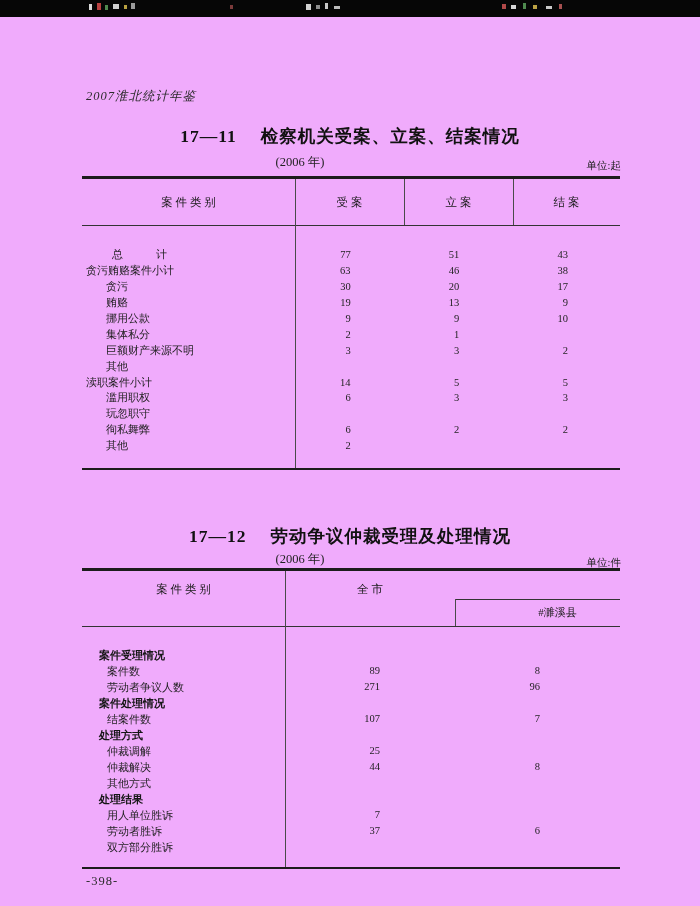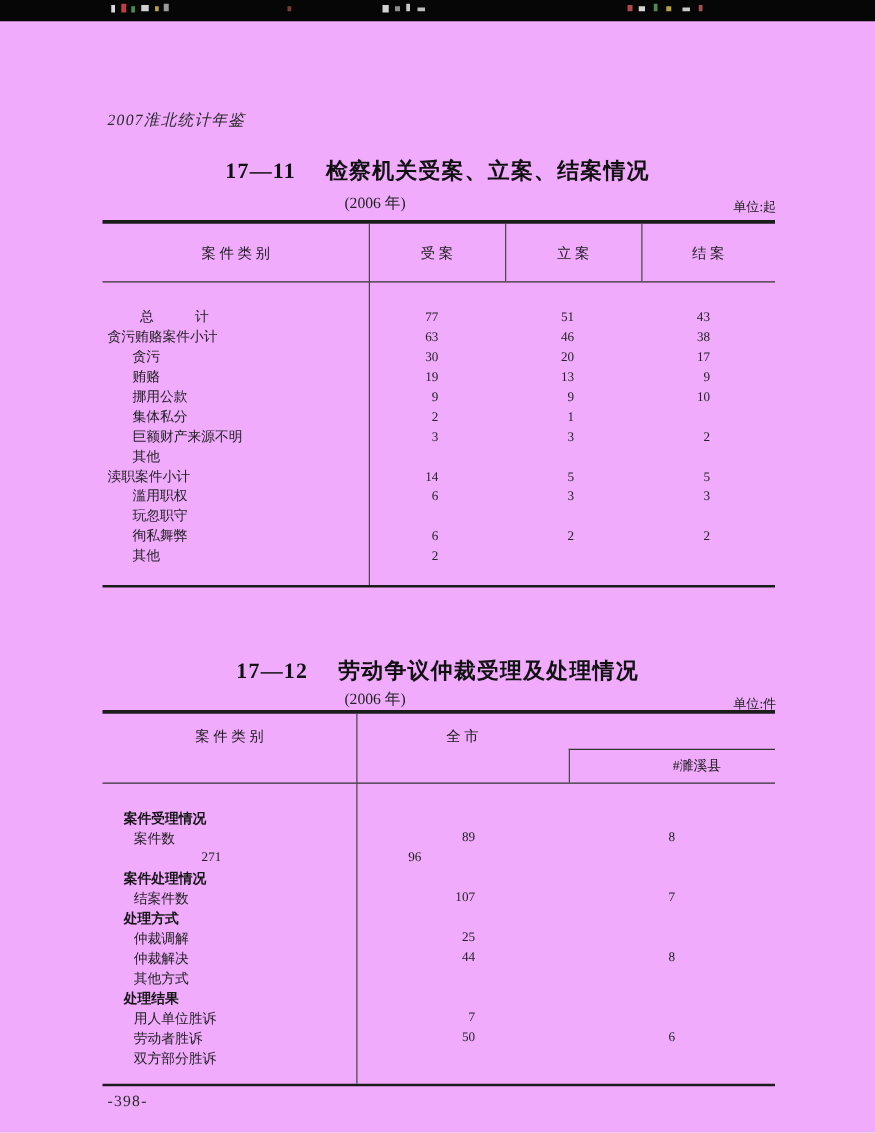--- a/index.html
+++ b/index.html
@@ -182,20 +182,21 @@
           <div class="lb2 sec">案件受理情况</div>
           <div class="nc2a"></div>
           <div class="nc2b"></div>
         </div>
       <div class="r2">
           <div class="lb2 sub">案件数</div>
           <div class="nc2a">89</div>
           <div class="nc2b">8</div>
         </div>
       <div class="r2">
+          <div class="lb2 sub">劳动者争议人数</div>
           <div class="nc2a">271</div>
           <div class="nc2b">96</div>
         </div>
       <div class="r2">
           <div class="lb2 sec">案件处理情况</div>
           <div class="nc2a"></div>
           <div class="nc2b"></div>
         </div>
       <div class="r2">
           <div class="lb2 sub">结案件数</div>
@@ -227,21 +228,21 @@
           <div class="nc2a"></div>
           <div class="nc2b"></div>
         </div>
       <div class="r2">
           <div class="lb2 sub">用人单位胜诉</div>
           <div class="nc2a">7</div>
           <div class="nc2b"></div>
         </div>
       <div class="r2">
           <div class="lb2 sub">劳动者胜诉</div>
-          <div class="nc2a">50</div>
+          <div class="nc2a">37</div>
           <div class="nc2b">6</div>
         </div>
       <div class="r2">
           <div class="lb2 sub">双方部分胜诉</div>
           <div class="nc2a"></div>
           <div class="nc2b"></div>
         </div>
     </div>
   </div>
 

